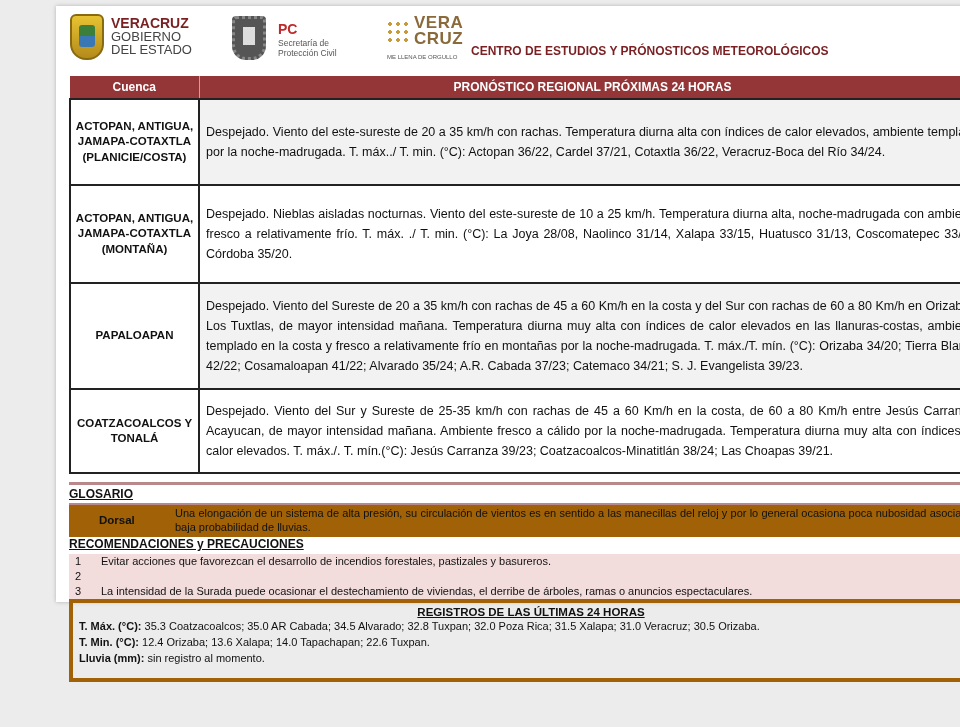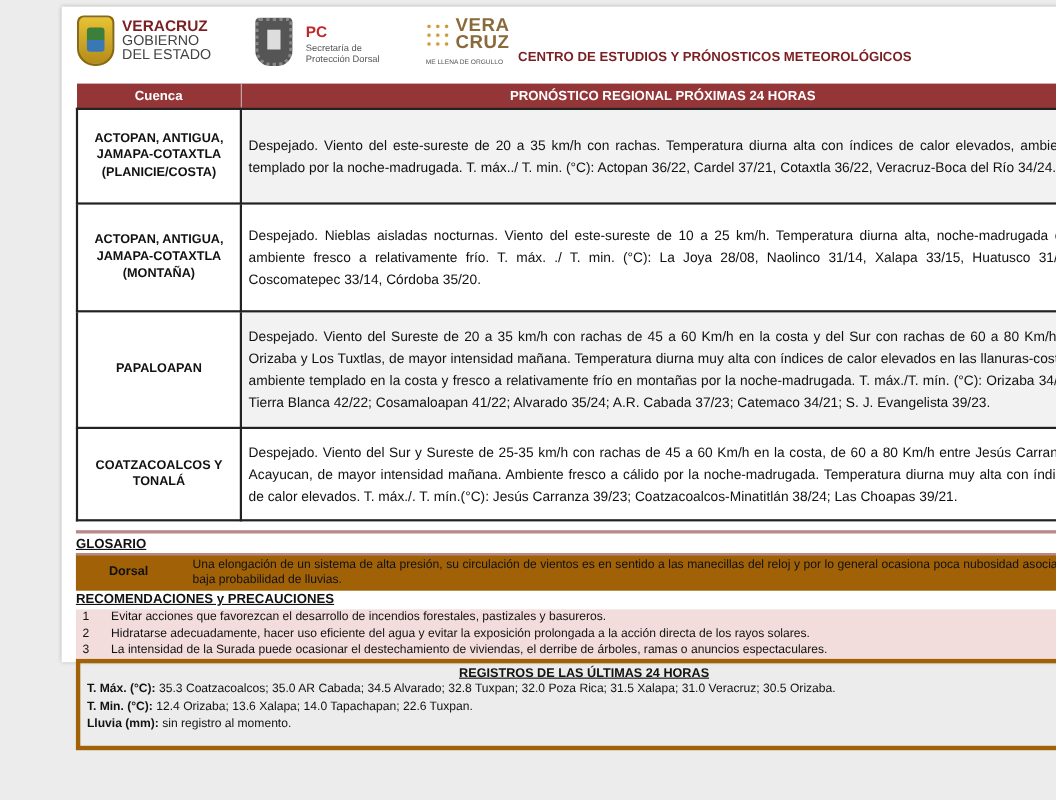--- a/index.html
+++ b/index.html
@@ -15,21 +15,21 @@
   .pc-txt{position:absolute;left:222px;top:14px;}
   .pc-txt b{color:#c0292b;font-size:14px;font-weight:bold;display:block;line-height:18px;}
   .pc-txt span{font-size:8.5px;color:#555;display:block;line-height:10px;}
   .vc-icon{position:absolute;left:330px;top:14px;width:24px;height:24px;background:radial-gradient(circle,#c79a3a 30%,transparent 32%) 0 0/8px 8px;}
   .vc-txt{position:absolute;left:358px;top:9px;font-size:17px;line-height:16px;font-weight:bold;color:#8a6a3a;letter-spacing:.5px;}
   .vc-sub{position:absolute;left:331px;top:48px;font-size:6px;color:#555;}
   .centro{position:absolute;left:415px;top:38px;font-size:12px;font-weight:bold;color:#7a1f22;}
   .main-table{position:absolute;left:13px;top:70px;width:918px;border-collapse:collapse;}
   .main-table th{background:#943638;color:#fff;font-size:12px;font-weight:bold;height:22px;padding:0;border-right:1px solid #c9a0a0;}
   .main-table td{border:2px solid #222;font-size:12.5px;line-height:20px;vertical-align:middle;}
-  .main-table td.cu{width:121px;text-align:center;font-weight:bold;font-size:11.5px;line-height:15.5px;padding:2px 13px;}
+  .main-table td.cu{width:121px;text-align:center;font-weight:bold;font-size:11.5px;line-height:15.5px;padding:2px 3px;}
   .main-table td.tx{text-align:justify;padding:4px 6px 4px 6px;background:#f2f2f2;}
   .main-table tr.w td.tx{background:#fff;}
   .gl-line{position:absolute;left:13px;width:918px;height:3px;background:#b9888a;}
   .gl-title{position:absolute;left:13px;width:918px;text-align:left;font-size:12px;font-weight:bold;text-decoration:underline;}
   .dorsal{position:absolute;left:13px;top:497px;width:918px;height:32px;background:#a16207;border-top:2px solid #b9888a;}
   .dorsal .term{position:absolute;left:30px;top:9px;font-weight:bold;font-size:11.5px;}
   .dorsal .def{position:absolute;left:106px;top:1px;width:808px;font-size:11px;line-height:14px;text-align:justify;}
   .recs{position:absolute;left:13px;top:548px;width:918px;background:#f2dcdc;}
   .rec{height:15px;font-size:11px;line-height:15px;position:relative;}
   .rec .n{position:absolute;left:6px;}
@@ -56,21 +56,21 @@
         <b>VERACRUZ</b><br>
         <span>GOBIERNO</span><br>
         <span>DEL ESTADO</span>
       </div>
     </div>
     <div>
       <div class="pc-shield"></div>
       <div class="pc-txt">
         <b>PC</b>
         <span>Secretaría de</span>
-        <span>Protección Dorsal</span>
+        <span>Protección Civil</span>
       </div>
     </div>
     <div>
       <div class="vc-icon"></div>
       <div class="vc-txt"><span>VERA</span><br><span>CRUZ</span></div>
       <div class="vc-sub">ME LLENA DE ORGULLO</div>
     </div>
     <div class="centro">CENTRO DE ESTUDIOS Y PRÓNOSTICOS METEOROLÓGICOS</div>
   </div>
 
@@ -108,21 +108,20 @@
     <div class="def">Una elongación de un sistema de alta presión, su circulación de vientos es en sentido a las manecillas del reloj y por lo general ocasiona poca nubosidad asociada a baja probabilidad de lluvias.</div>
   </div>
   <div class="gl-title" style="top:531px">RECOMENDACIONES y PRECAUCIONES</div>
   <div class="recs">
     <div class="rec">
         <span class="n">1</span>
         <span class="t">Evitar acciones que favorezcan el desarrollo de incendios forestales, pastizales y basureros.</span>
       </div>
     <div class="rec">
         <span class="n">2</span>
-        <span class="t">Hidratarse adecuadamente, hacer uso eficiente del agua y evitar la exposición prolongada a la acción directa de los rayos solares.</span>
       </div>
     <div class="rec">
         <span class="n">3</span>
         <span class="t">La intensidad de la Surada puede ocasionar el destechamiento de viviendas, el derribe de árboles, ramas o anuncios espectaculares.</span>
       </div>
   </div>
 
   <div class="reg">
     <div class="title">REGISTROS DE LAS ÚLTIMAS 24 HORAS</div>
     <div class="line"><b>T. Máx. (°C):</b><span> 35.3 Coatzacoalcos; 35.0 AR Cabada; 34.5 Alvarado; 32.8 Tuxpan; 32.0 Poza Rica; 31.5 Xalapa; 31.0 Veracruz; 30.5 Orizaba.</span></div>

